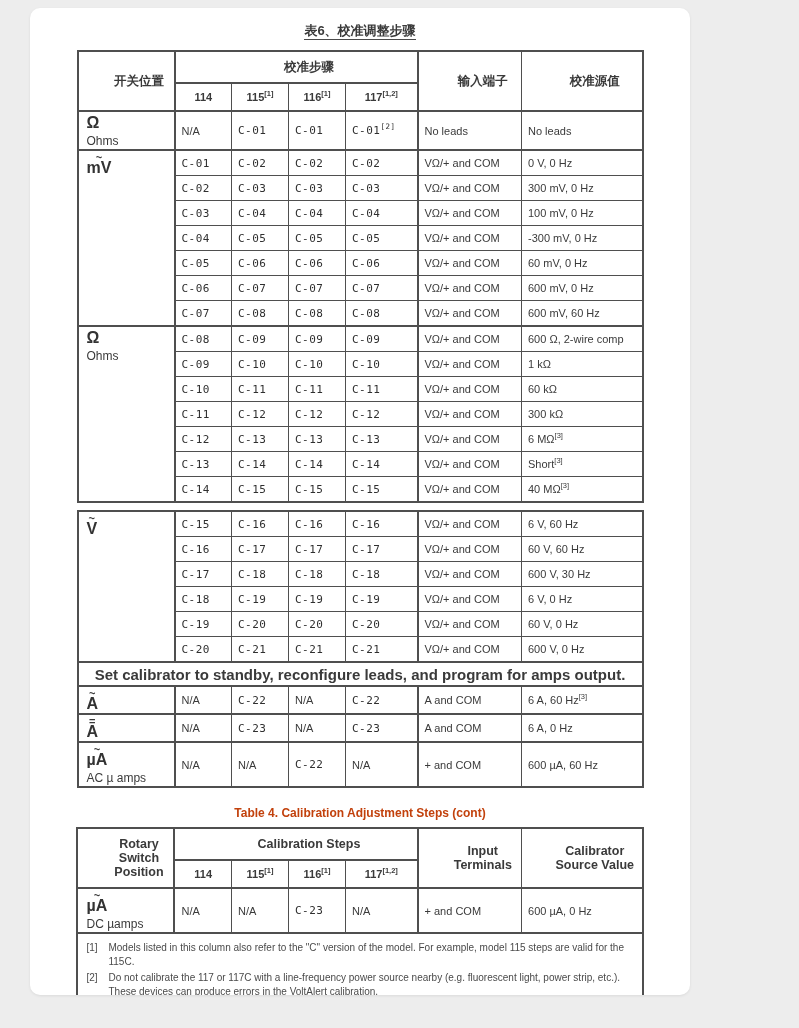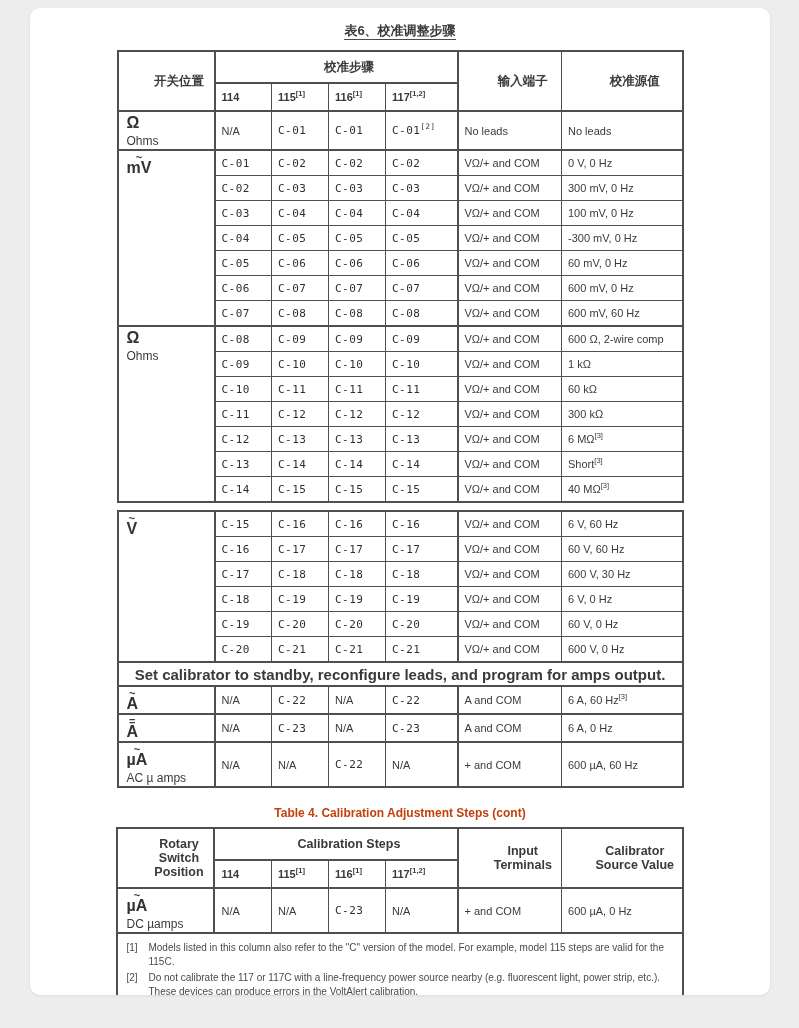--- a/index.html
+++ b/index.html
@@ -1,25 +1,25 @@
 <!DOCTYPE html>
 <html><head>
 <meta charset="utf-8">
 <style>
   html,body{margin:0;padding:0;}
   body{width:799px;height:1028px;background:#ededed;font-family:"Liberation Sans",sans-serif;position:relative;-webkit-font-smoothing:antialiased;}
-  .page{position:absolute;left:30px;top:8px;width:740px;height:987px;background:#ffffff;border-radius:10px;box-shadow:0 1px 3px rgba(0,0,0,0.08);overflow:hidden;}
+  .page{position:absolute;left:30px;top:8px;width:660px;height:987px;background:#ffffff;border-radius:10px;box-shadow:0 1px 3px rgba(0,0,0,0.08);overflow:hidden;}
   .doc-title{margin-top:14px;text-align:center;font-size:13px;font-weight:bold;color:#3a3a3a;}
   .doc-title span{border-bottom:1px solid #4a4a4a;padding-bottom:1px;}
   table{border-collapse:collapse;table-layout:fixed;width:565px;margin:10px auto 0;background:#fff;}
   th,td{border:1px solid #4f4f4f;font-size:11px;color:#3a3a3a;padding:1px 6px;vertical-align:middle;overflow:hidden;}
   thead th{border-top-width:2px;border-bottom-width:2px;font-weight:bold;background:#fff;}
   th.h-steps{border-bottom-width:1px;}
   .h-switch,.h-input,.h-source,.h-steps{font-size:12.5px;text-align:center;}
-  .h-model{font-size:11px;text-align:left;height:24px;}
+  .h-model{font-size:11px;text-align:center;height:24px;}
   tr.head1 th{height:28px;padding-left:32px;}
   .c0{border-left-width:2px;border-right-width:2px;margin-top:32px;}
   .c4{border-right-width:2px;}
   .c6{border-right-width:2px;}
   tbody td{height:22px;}
   td.sec-top{border-top-width:2px;}
   tbody tr:last-child td{border-bottom-width:2px;}
   .symcell{vertical-align:top;padding-top:3px;padding-left:8px;}
   .sym{display:inline-block;text-align:center;line-height:1;}
   .sym .accent{display:block;height:6px;line-height:6px;font-size:11px;font-weight:bold;color:#3a3a3a;}

